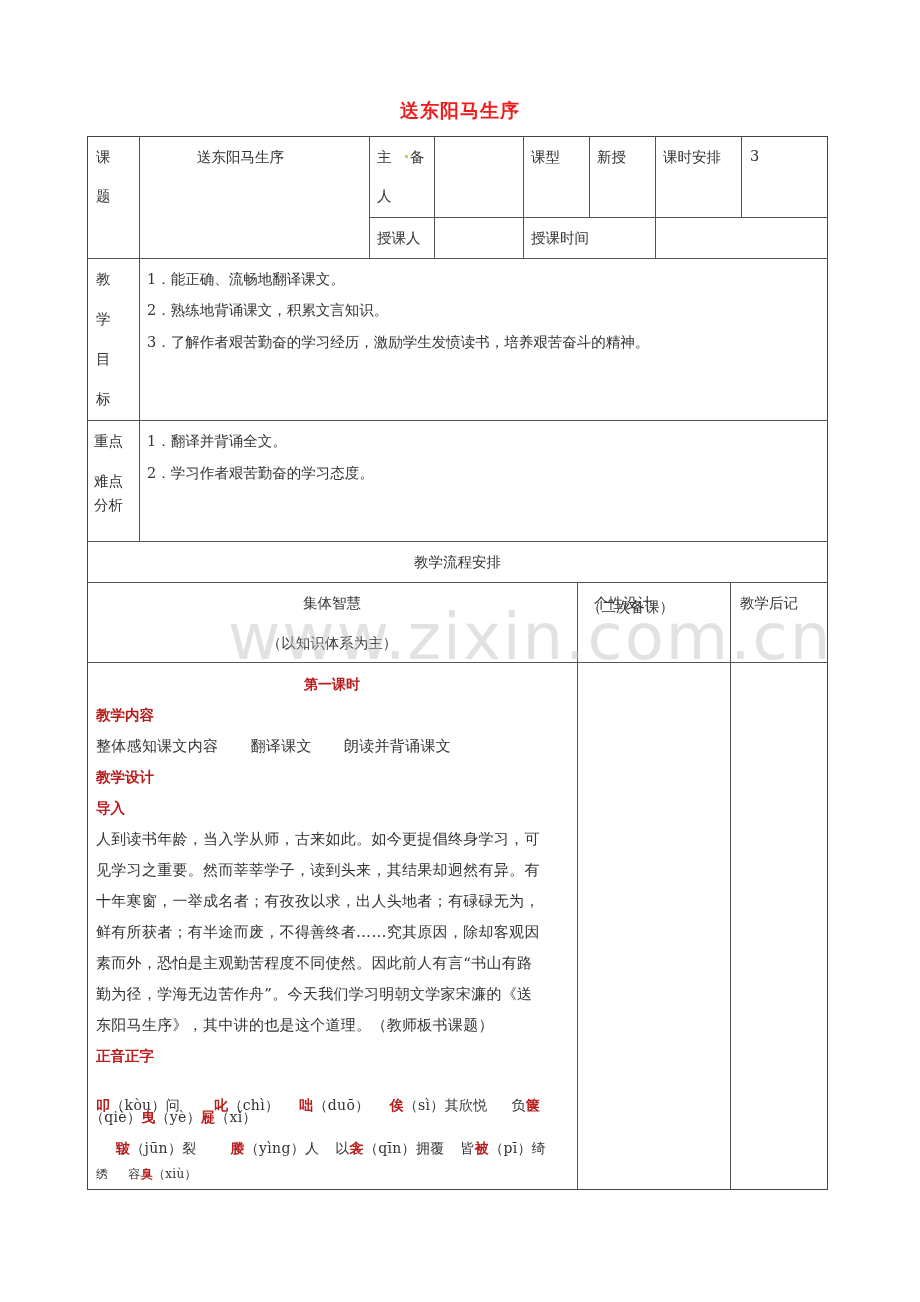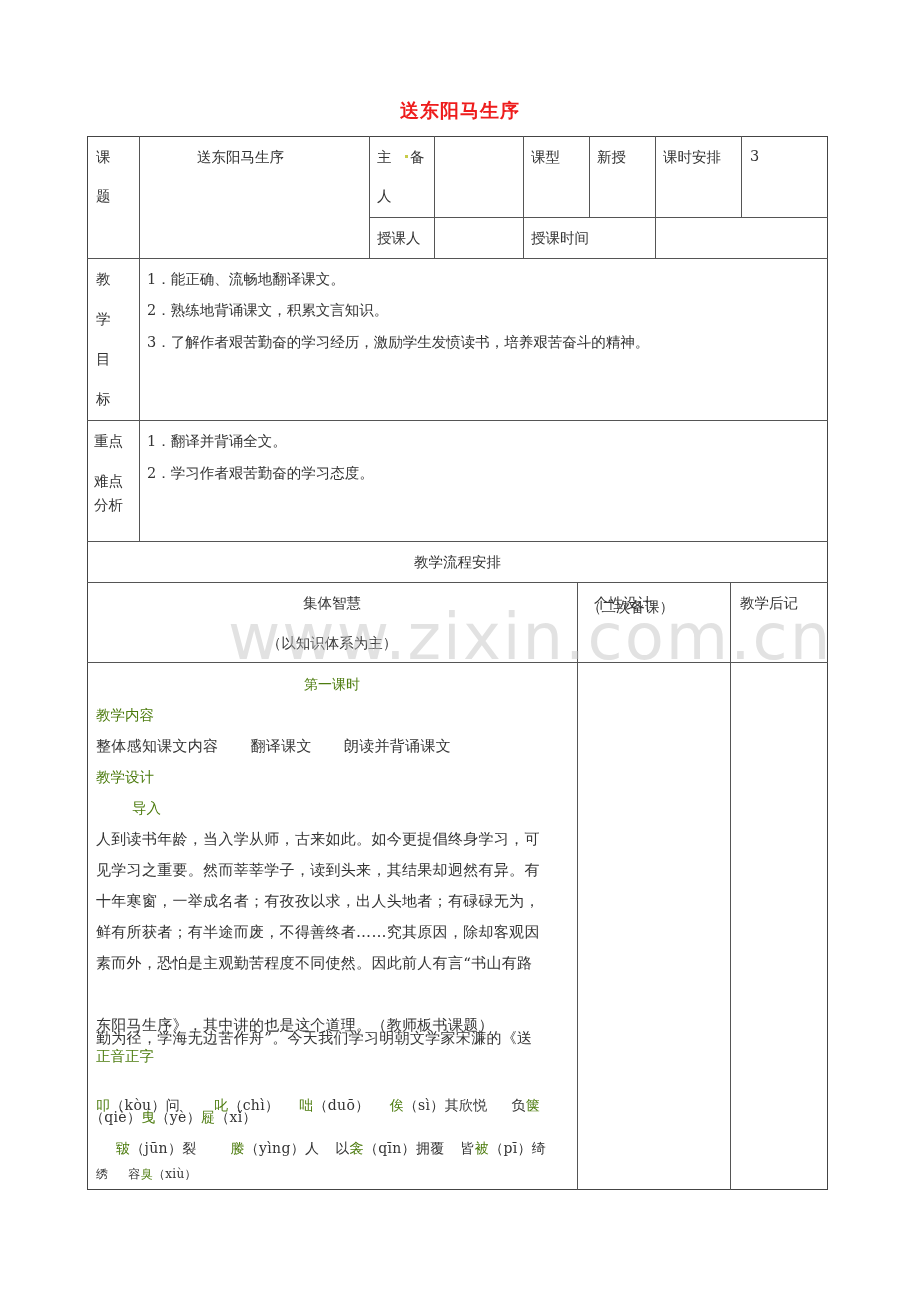--- a/index.html
+++ b/index.html
@@ -5,21 +5,21 @@
   html, body { margin: 0; padding: 0; background: #ffffff; }
   body { width: 920px; height: 1302px; position: relative; overflow: hidden;
          font-family: "DejaVu Serif", "Liberation Serif", serif; color: #222; }
   .title { position: absolute; top: 98px; left: 0; width: 920px; text-align: center;
            color: #ee1c1c; font-family: "DejaVu Sans", "Liberation Sans", sans-serif;
            font-weight: bold; font-size: 19px; letter-spacing: 1px; }
   .txt { position: absolute; white-space: nowrap; font-size: 14.5px; color: #333; }
   .vline { position: absolute; background: #555; width: 1px; }
   .hline { position: absolute; background: #555; height: 1px; }
   .outer { position: absolute; left: 87px; top: 136px; width: 741px; height: 1054px; border: 1px solid #444; box-sizing: border-box; }
-  .bold { font-family: "DejaVu Sans", "Liberation Sans", sans-serif; font-weight: normal; color: #4d7c0f; }
+  .bold { font-family: "DejaVu Sans", "Liberation Sans", sans-serif; font-weight: bold; color: #b91c1c; }
   .body-line { position: absolute; left: 96px; font-size: 15px; white-space: nowrap; color: #333; letter-spacing: 0.3px; }
   .watermark { position: absolute; left: 228px; top: 600px; font-family: "DejaVu Sans", "Liberation Sans", sans-serif;
                font-size: 64px; color: rgba(190,190,190,0.45); letter-spacing: 2px; white-space: nowrap; pointer-events: none; }
 </style>
 </head>
 <body>
 
 <div class="title">送东阳马生序</div>
 
 <div>
@@ -90,28 +90,28 @@
   <div class="txt bold" style="left:87px; width:490px; text-align:center; top:676px; font-size:14px;">第一课时</div>
   <div class="txt bold" style="left:96px; top:706px; font-size:14.5px;">教学内容</div>
   <div class="body-line" style="top:737px;">
     <span>整体感知课文内容</span>
     <span style="display:inline-block; width:22px;"></span>
     <span>翻译课文</span>
     <span style="display:inline-block; width:22px;"></span>
     <span>朗读并背诵课文</span>
   </div>
   <div class="txt bold" style="left:96px; top:768px;">教学设计</div>
-  <div class="txt bold" style="left:96px; top:799px;margin-left:36px;">导入</div>
+  <div class="txt bold" style="left:96px; top:799px;">导入</div>
 
   <div class="body-line" style="top:830px;">人到读书年龄，当入学从师，古来如此。如今更提倡终身学习，可</div>
   <div class="body-line" style="top:861px;">见学习之重要。然而莘莘学子，读到头来，其结果却迥然有异。有</div>
   <div class="body-line" style="top:892px;">十年寒窗，一举成名者；有孜孜以求，出人头地者；有碌碌无为，</div>
   <div class="body-line" style="top:923px;">鲜有所获者；有半途而废，不得善终者……究其原因，除却客观因</div>
   <div class="body-line" style="top:954px;">素而外，恐怕是主观勤苦程度不同使然。因此前人有言“书山有路</div>
-  <div class="body-line" style="top:985px;margin-top:44px;">勤为径，学海无边苦作舟”。今天我们学习明朝文学家宋濂的《送</div>
+  <div class="body-line" style="top:985px;">勤为径，学海无边苦作舟”。今天我们学习明朝文学家宋濂的《送</div>
   <div class="body-line" style="top:1016px;">东阳马生序》，其中讲的也是这个道理。（教师板书课题）</div>
 
   <div class="txt bold" style="left:96px; top:1047px;">正音正字</div>
 
   <div class="body-line" style="top:1078px; font-size:14px;margin-top:19px;">
     <b class="bold">叩</b><span>（kòu）</span><span>问</span><span style="display:inline-block;width:34px;"></span><b class="bold">叱</b><span>（chì）</span><span style="display:inline-block;width:20px;"></span><b class="bold">咄</b><span>（duō）</span><span style="display:inline-block;width:20px;"></span><b class="bold">俟</b><span>（sì）</span><span>其欣悦</span><span style="display:inline-block;width:24px;"></span><span>负</span><b class="bold">箧</b>
   </div>
 
   <div class="body-line" style="top:1109px; font-size:14px; left:90px;">
     <span>（qiè）</span><b class="bold">曳</b><span>（yè）</span><b class="bold">屣</b><span>（xǐ）</span>

